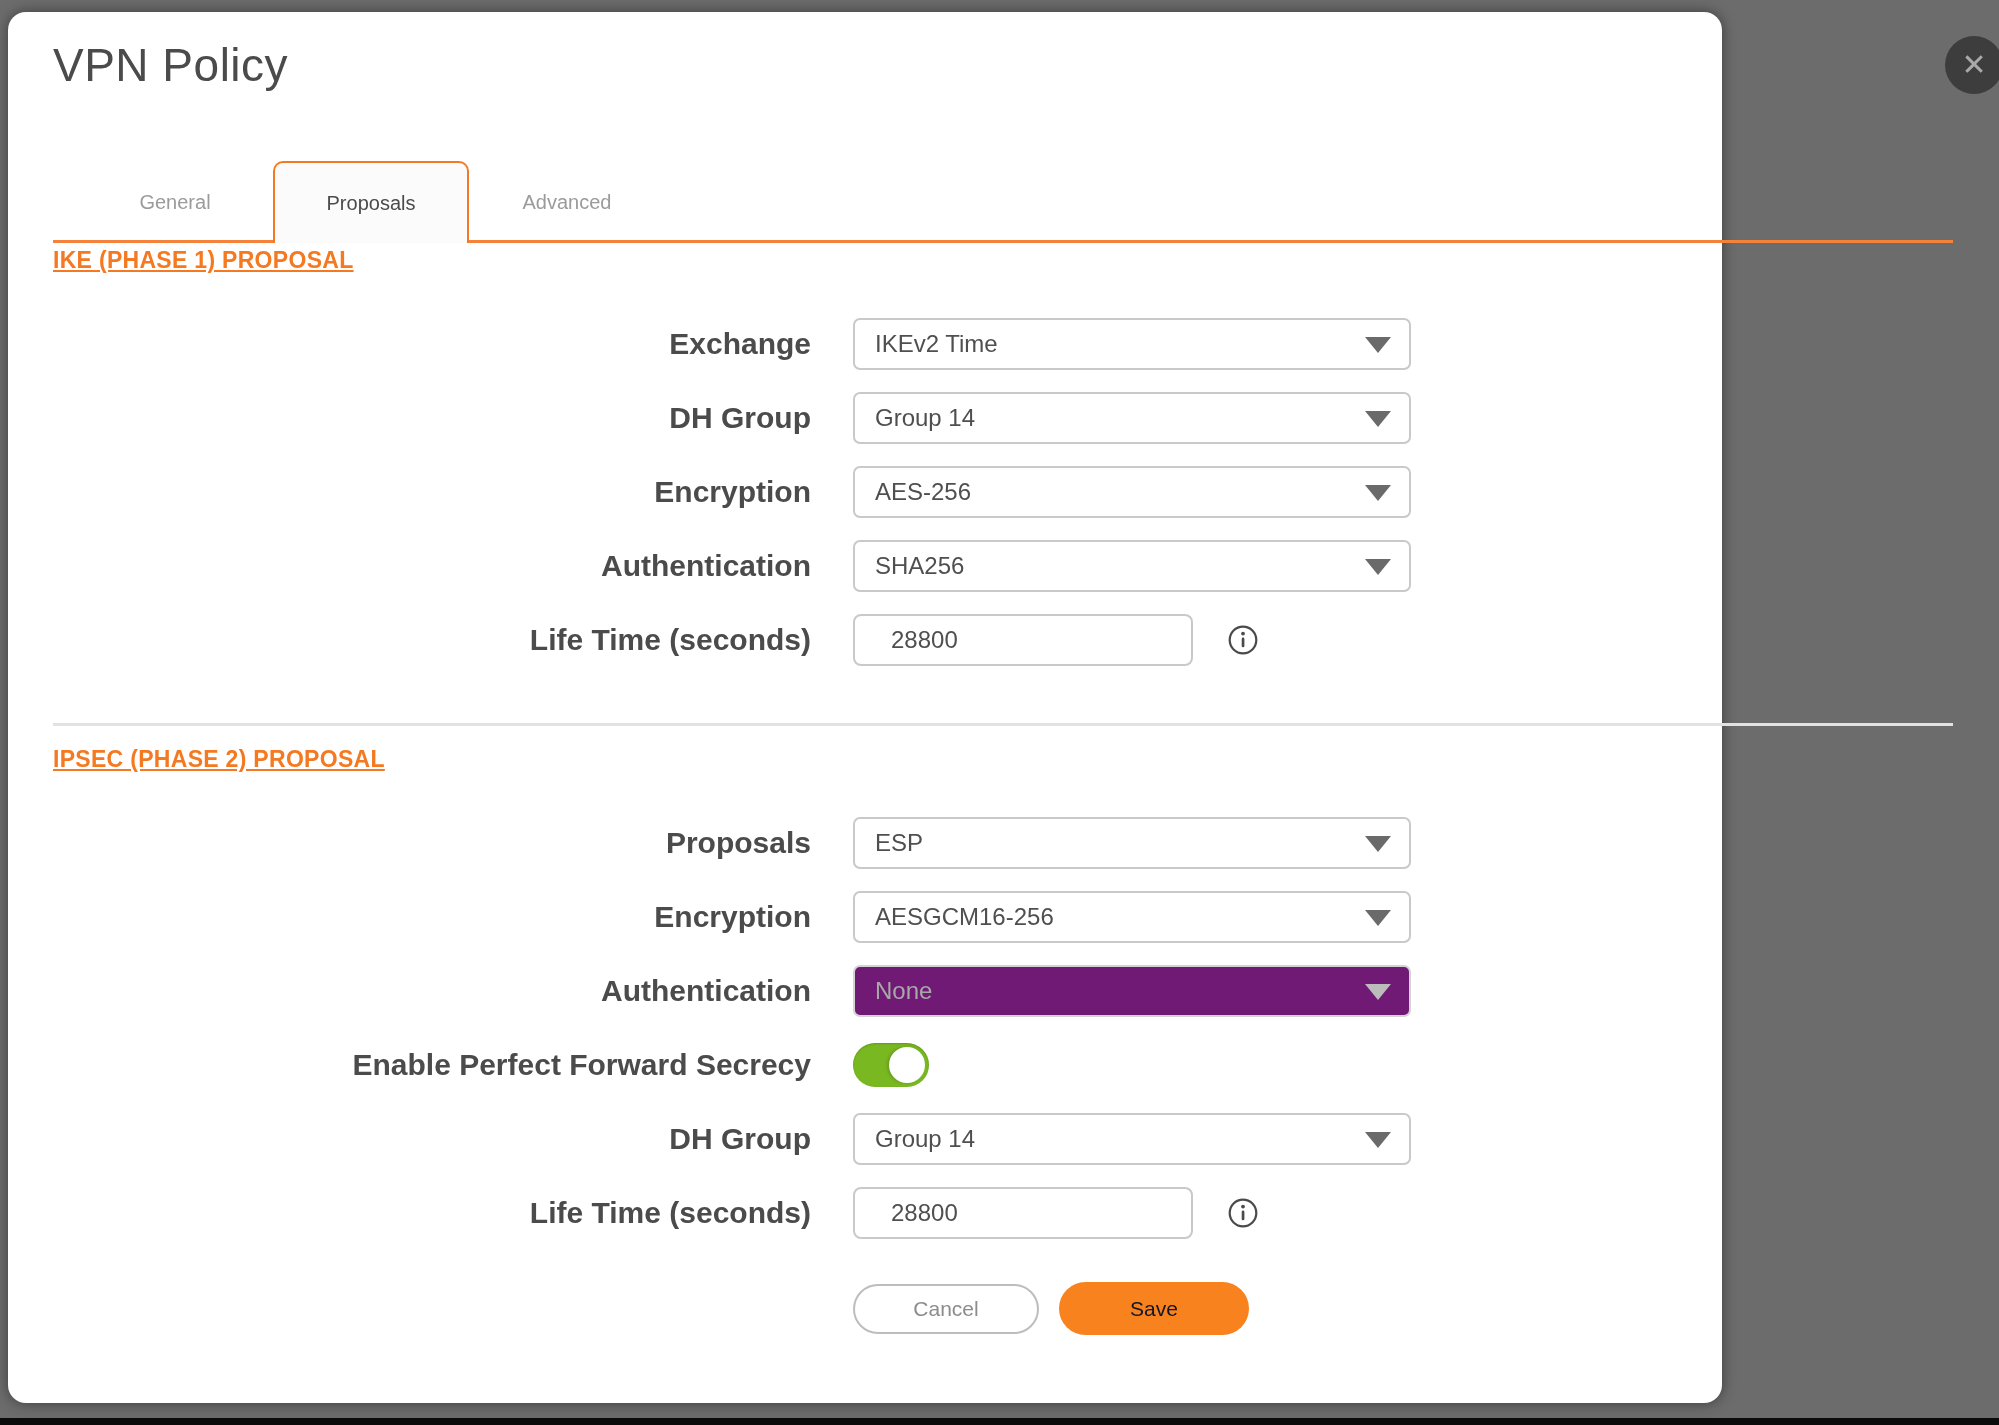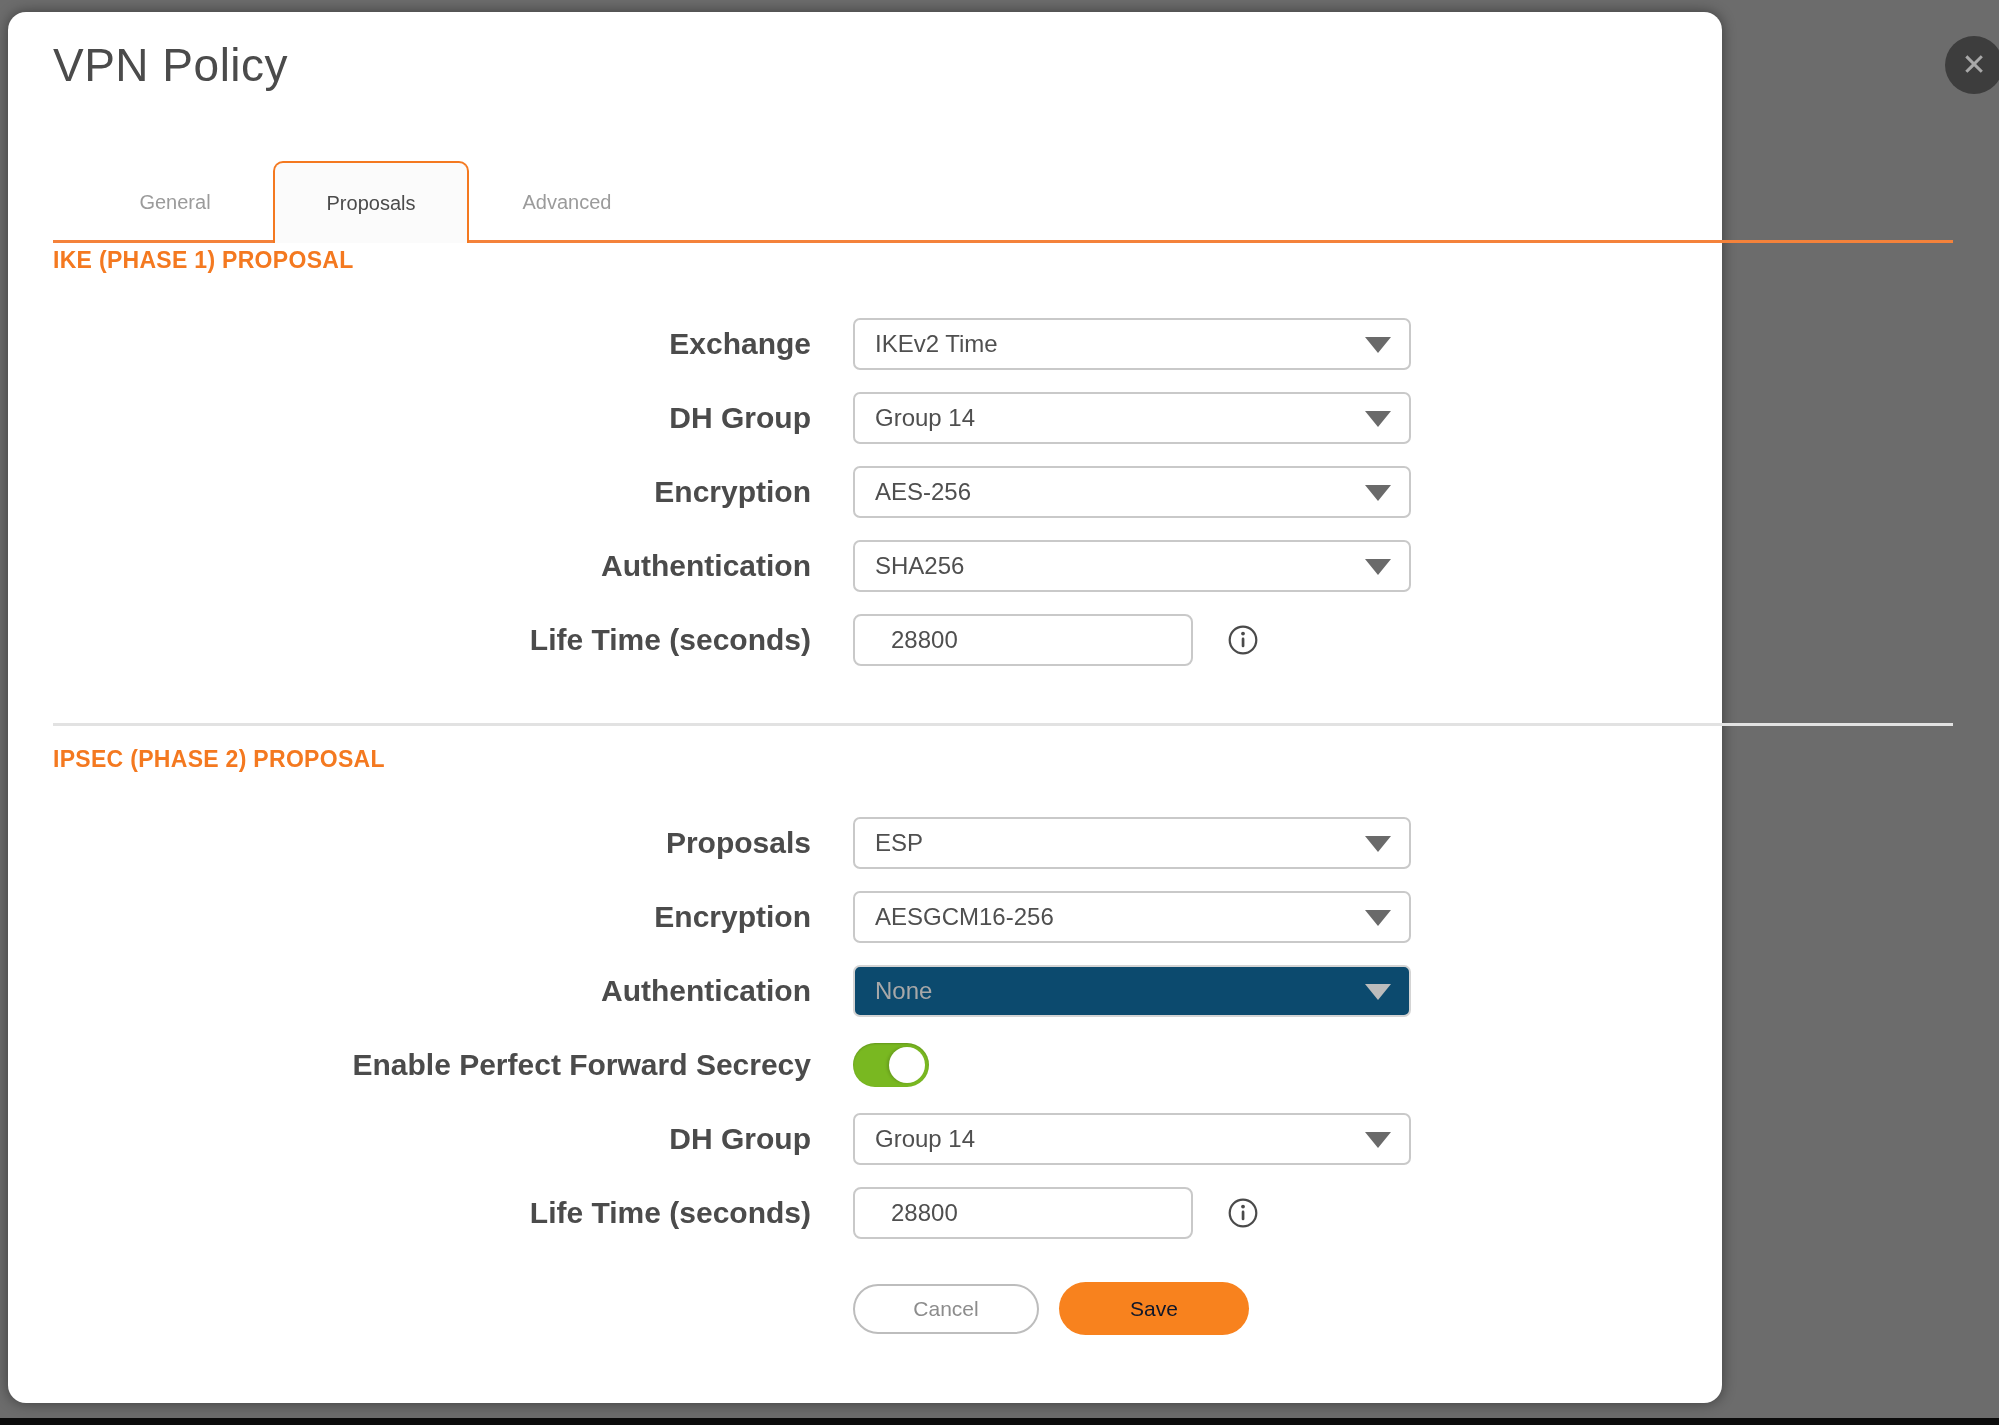--- a/index.html
+++ b/index.html
@@ -50,42 +50,42 @@
     color:var(--text-dark);
     background:#fbfbfb;
     border:2px solid var(--accent-orange);border-bottom:none;
     border-radius:10px 10px 0 0;
     height:82px;display:flex;align-items:center;justify-content:center;
     padding-bottom:0;margin-bottom:-3px;
   }
   .content{position:absolute;left:45px;top:234px;width:1900px;}
   .section-heading{
     font-size:23px;font-weight:bold;color:var(--accent-orange);
-    letter-spacing:.3px;line-height:28px;
+    letter-spacing:.3px;line-height:28px;text-decoration:underline;
   }
   .rows{margin-top:33px;}
   .row{display:flex;align-items:center;height:74px;}
   .row-label{
     width:758px;text-align:right;font-weight:bold;font-size:30px;
     color:var(--text-dark);margin-right:42px;flex:0 0 758px;
   }
   .control{display:flex;align-items:center;}
   .select{
     position:relative;width:558px;height:52px;background:#fff;
     border:2px solid #C9C9C9;border-radius:7px;
     display:flex;align-items:center;padding:0 56px 0 20px;
     font-size:24px;color:#4F4F4F;cursor:pointer;
   }
   .select .chevron{
     position:absolute;right:18px;top:50%;margin-top:-7px;
     width:0;height:0;
     border-left:13px solid transparent;border-right:13px solid transparent;
     border-top:16px solid #6A6A6A;
   }
-  .select.disabled{background:#0c4a6e;color:#A8A8A8;border-color:#D4D4D4;cursor:default;}
+  .select.disabled{background:#701a75;color:#A8A8A8;border-color:#D4D4D4;cursor:default;}
   .select.disabled .chevron{border-top-color:#BCBCBC;}
   .text-input{
     width:340px;height:52px;border:2px solid #C9C9C9;border-radius:8px;
     font-size:24px;color:#4F4F4F;padding:0 36px;outline:none;
     font-family:"Liberation Sans","DejaVu Sans",sans-serif;background:#fff;
   }
   .info-icon{margin-left:34px;display:flex;align-items:center;cursor:pointer;}
   .toggle{
     position:relative;width:76px;height:44px;border-radius:22px;
     background:var(--toggle-green);cursor:pointer;

